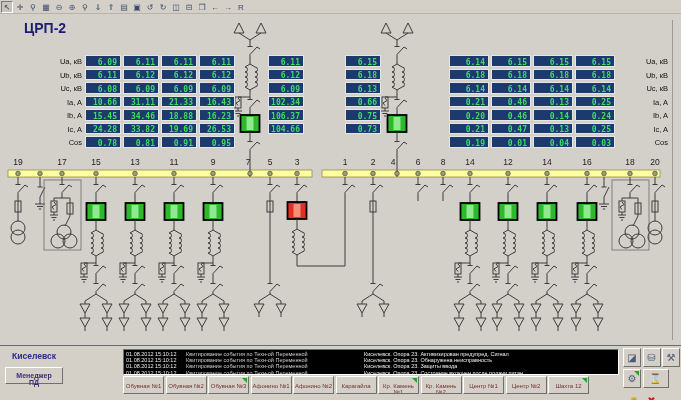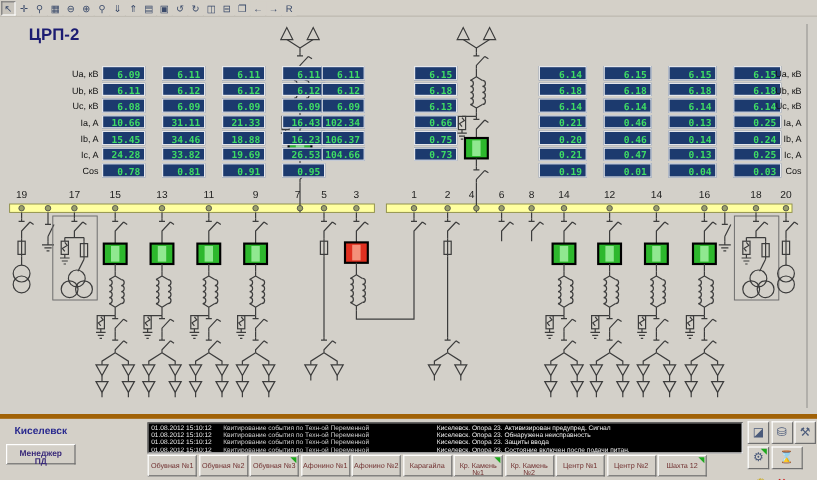--- a/index.html
+++ b/index.html
@@ -11,35 +11,35 @@
   .tbtn{width:12px;height:12px;font-size:8px;line-height:11px;text-align:center;color:#3a4a6a;
     background:#d4d0c8;border:1px solid #d4d0c8;cursor:default;padding:0;}
   .tbtn.active{border-color:#7a7a7a #fff #fff #7a7a7a;background:#c8c4bc;}
   
   #main{position:absolute;left:0;top:14px;width:681px;height:331px;background:#d3d0c9;}
   #schemeTitle{position:absolute;left:24px;top:6px;font-size:14px;font-weight:bold;
     color:var(--c-title_text);}
   #rightEdge{position:absolute;left:672px;top:6px;width:1px;height:320px;background:#9a9a96;}
   svg{position:absolute;left:0;top:0;}
   
-  .meter-grid{position:absolute;display:flex;gap:14px;}
+  .meter-grid{position:absolute;display:flex;gap:2px;}
   .mcol{display:flex;flex-direction:column;gap:2px;}
   .mcell{width:36px;height:11.5px;background:var(--c-display_bg);border:1px solid #e4e6ea;
     color:var(--c-display_text);font:bold 8px "DejaVu Sans Mono",monospace;
     text-align:right;padding:1.5px 3px 0 0;}
   .wide .mcell{width:40px;}
   .meter-labels{position:absolute;width:50px;}
   .meter-labels span{display:block;height:13.5px;font-size:7.5px;color:#111;padding-top:2px;text-align:right;}
   
   .bus-labels span{position:absolute;top:0;width:24px;margin-left:-12px;text-align:center;
     font-size:8.5px;color:#222;}
   #busLabels{position:absolute;left:0;top:143px;height:10px;width:681px;}
   
   #bottom{position:absolute;left:0;top:345px;width:681px;height:55px;background:#d4d0c8;
-    border-top:4px solid #a16207;}
+    border-top:1px solid #a16207;}
   .raised{border:1px solid;border-color:#ffffff #6f6f6f #6f6f6f #ffffff;}
   .sunken{border:1px solid;border-color:#6f6f6f #ffffff #ffffff #6f6f6f;}
   #siteLabel{position:absolute;left:6px;top:5px;width:56px;text-align:center;
     font-size:8.5px;font-weight:bold;color:var(--c-site_text);}
   #pdButton{position:absolute;left:5px;top:21px;width:58px;height:17px;background:#d4d0c8;
     font-size:7px;font-weight:bold;color:#3a2a7a;text-align:center;padding-top:4px;cursor:default;}
   #clock{position:absolute;left:66px;top:4px;width:55px;height:44px;background:var(--c-clock_bg);}
   #clockTime{font-size:11.5px;font-weight:bold;color:#101010;text-align:center;margin-top:6px;
     letter-spacing:-0.5px;white-space:nowrap;}
   #clockDate{font-size:8.5px;color:#283a8a;text-align:center;margin-top:4px;white-space:nowrap;}

